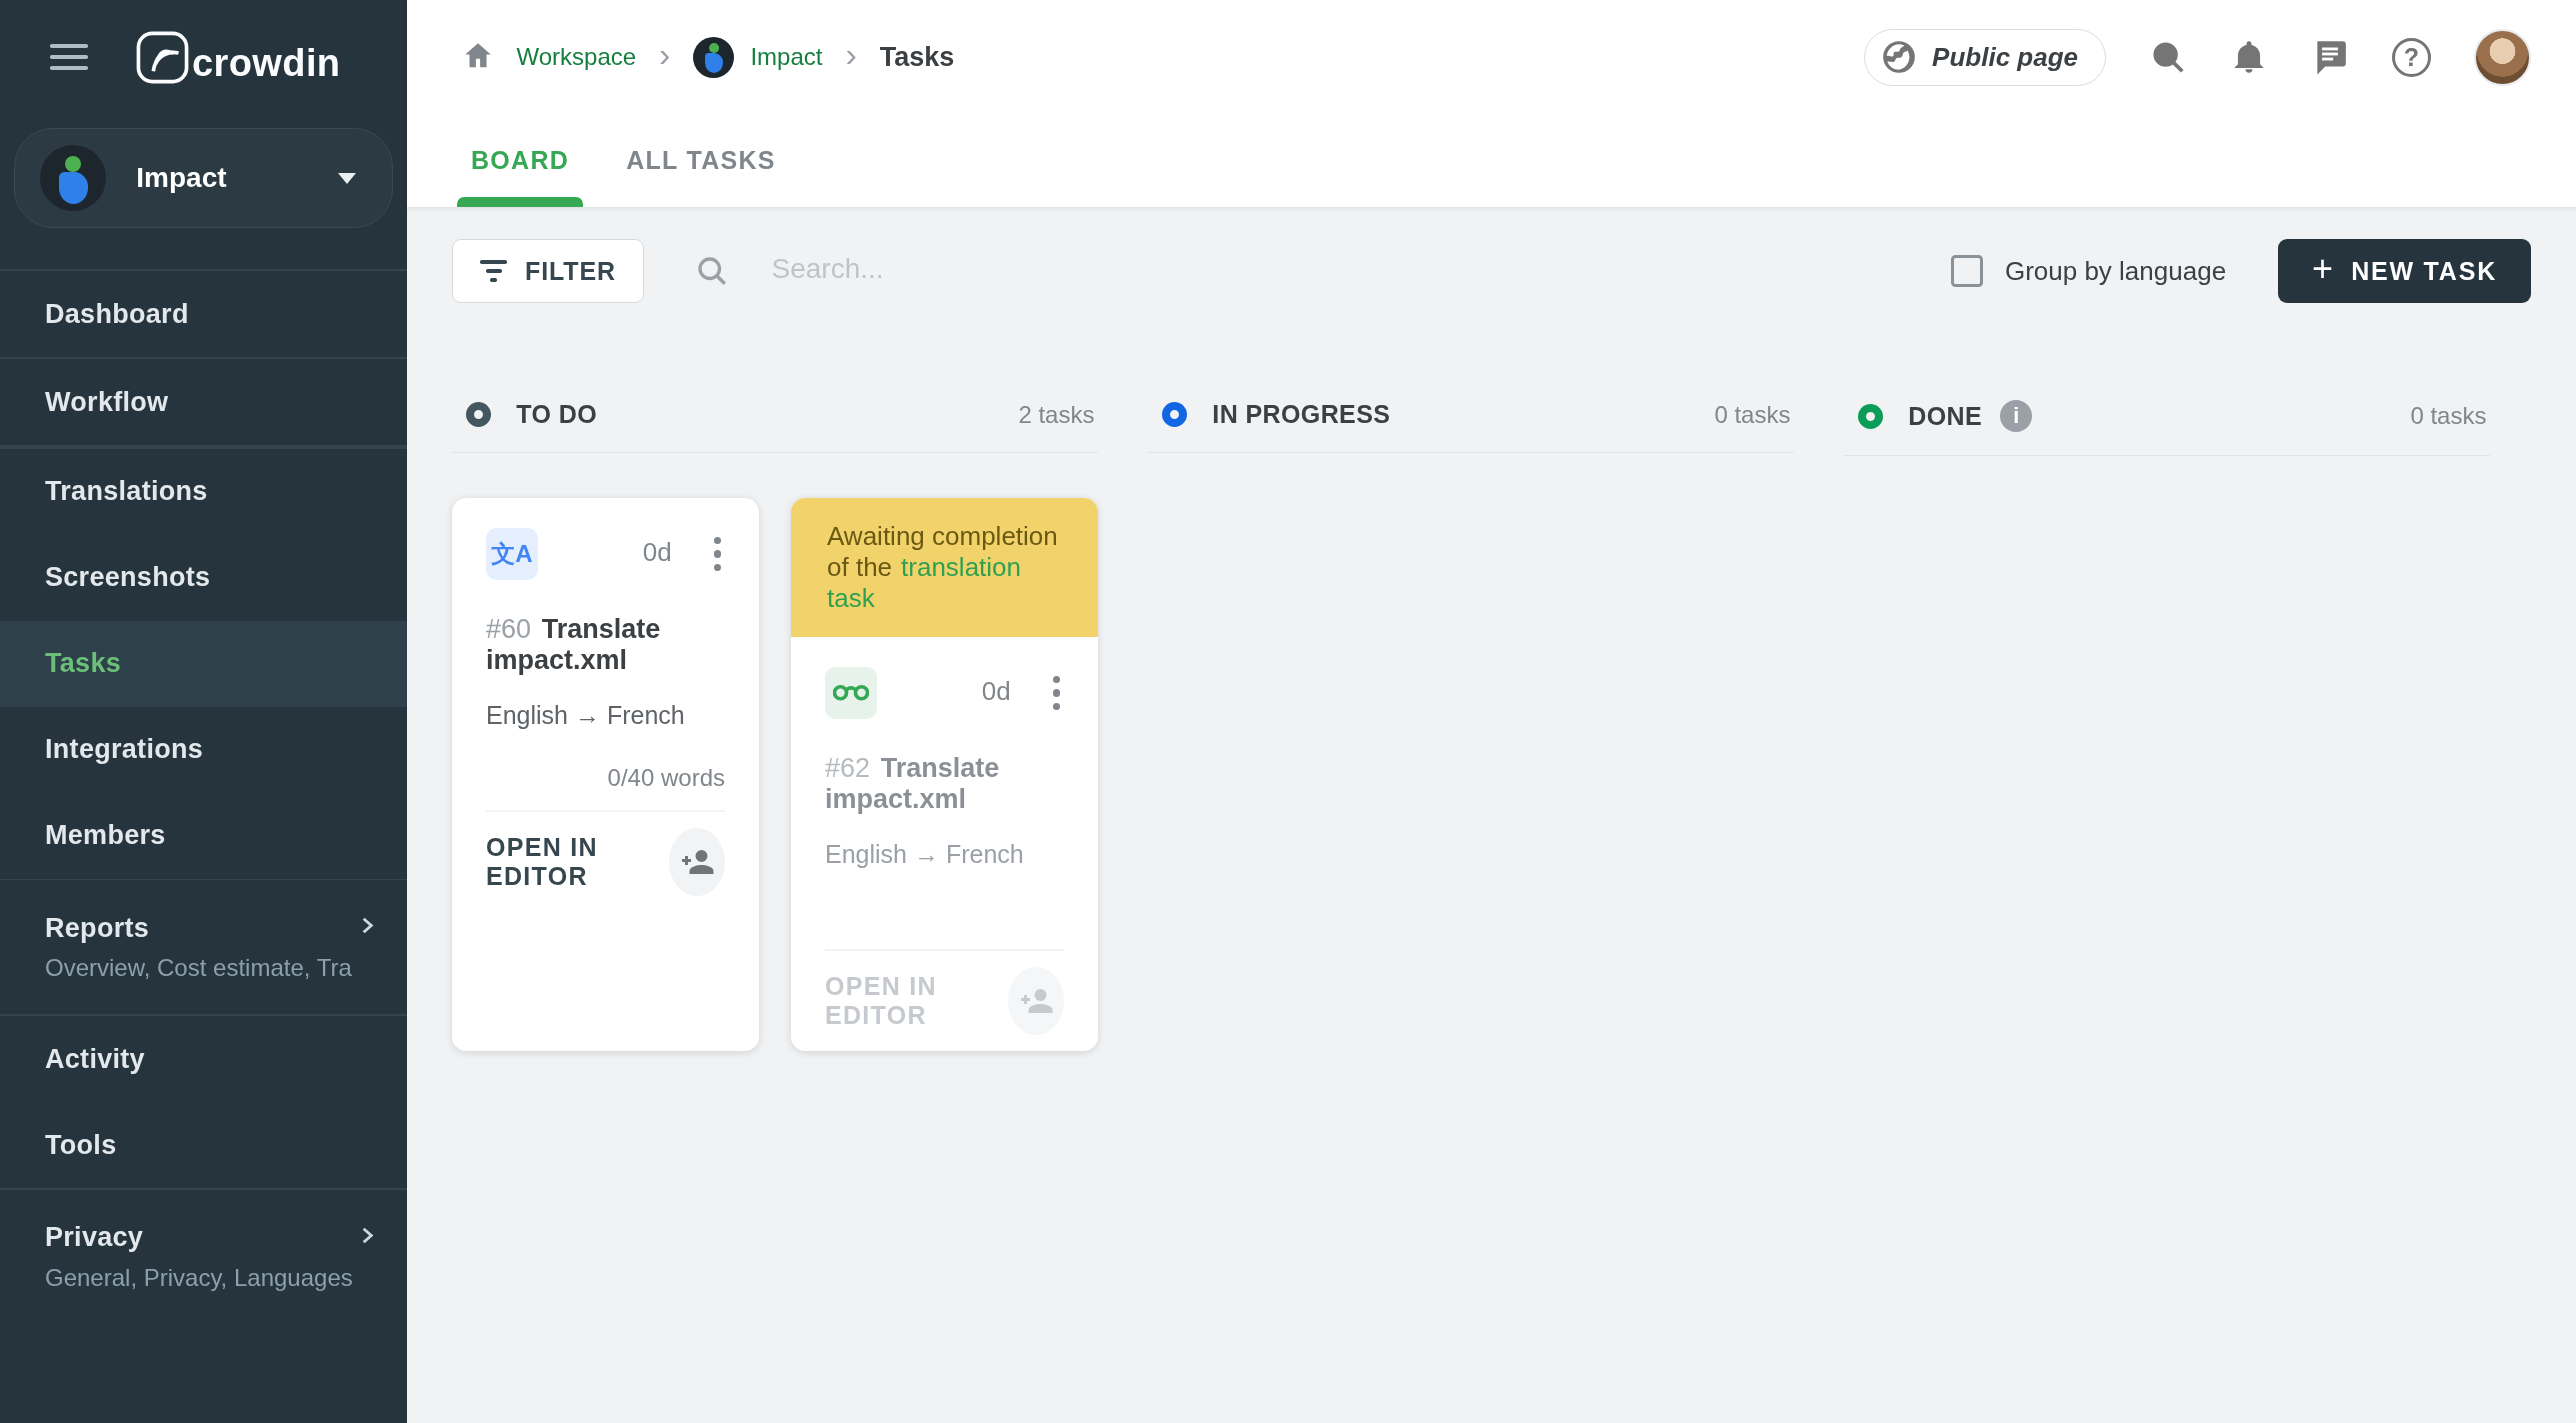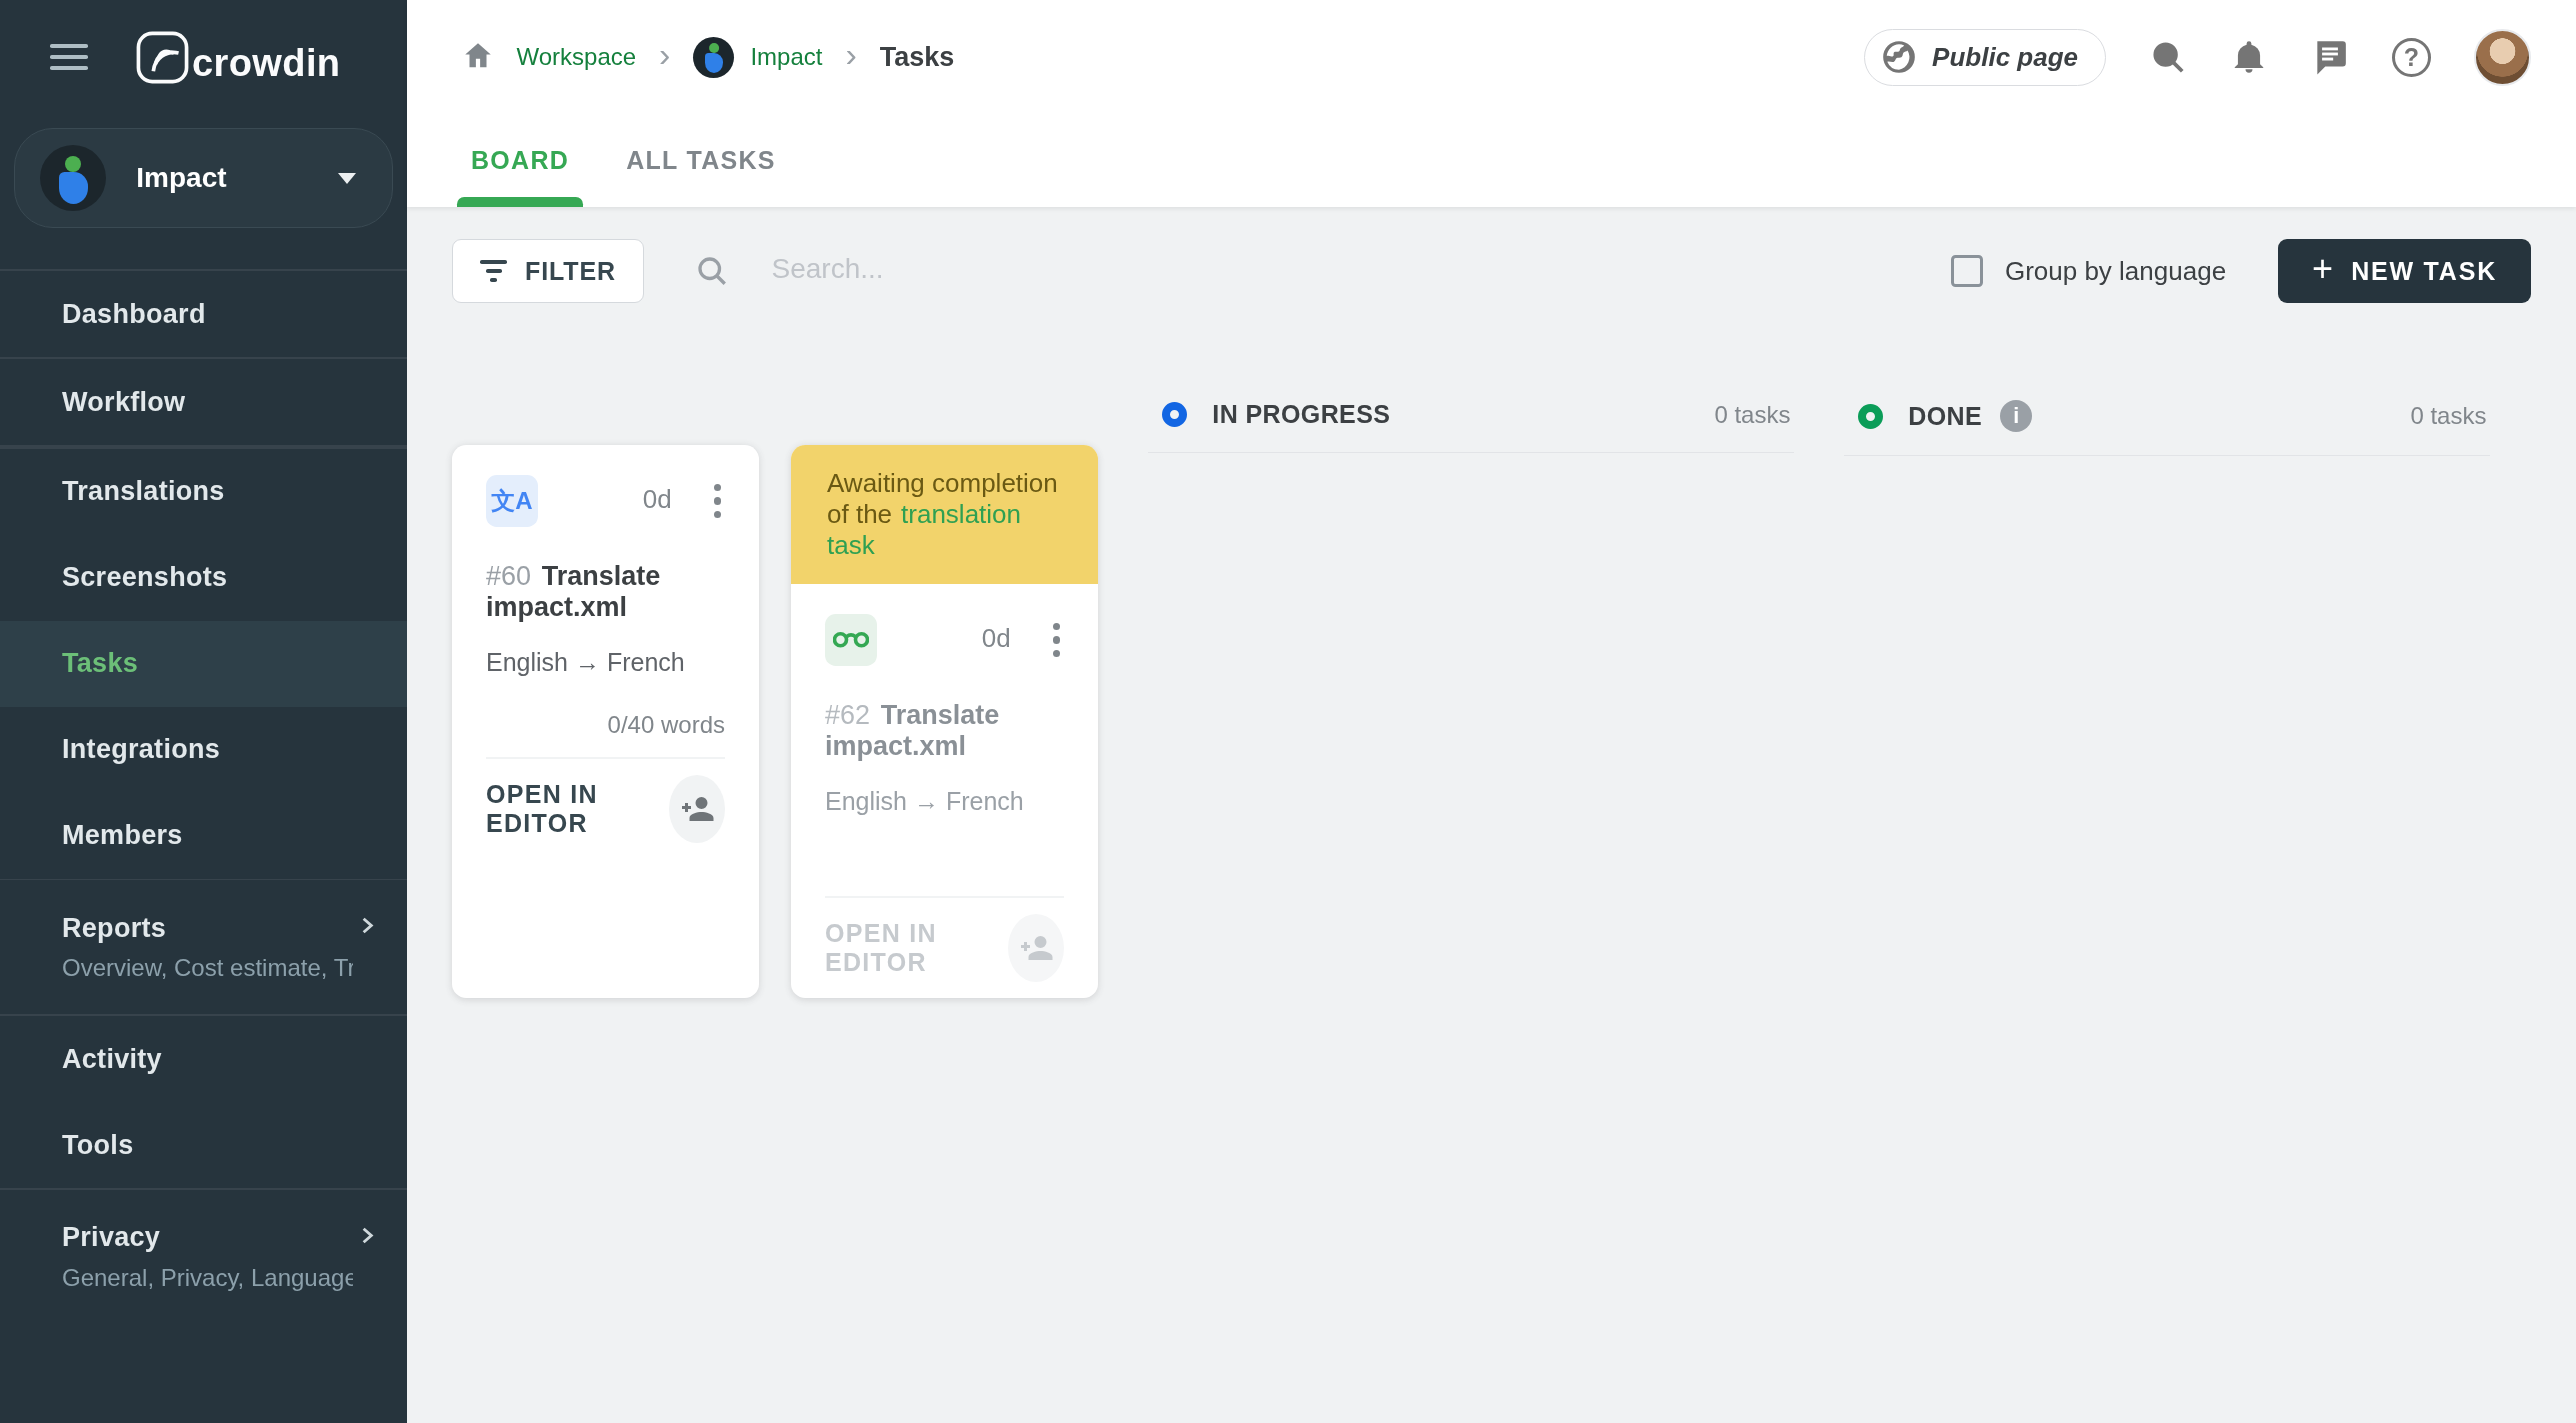--- a/index.html
+++ b/index.html
@@ -23,21 +23,21 @@
     background:#4CAF50; left:50%; top:10.7px; transform:translateX(-50%); }
   .proj-avatar::after { content:""; position:absolute; width:29px; height:32px; background:#2F80E8;
     left:19px; top:27px; border-radius:5.4px 14.3px 50% 50%; }
   .proj-name { margin-left:30px; font-size:28px; font-weight:bold; color:#FFFFFF; }
   .caret-down { margin-left:auto; width:0; height:0; border-left:9.8px solid transparent;
     border-right:9.8px solid transparent; border-top:11.6px solid #ECEFF1; }
 
   .nav { flex:1; margin-top:19.7px; }
   .sdiv { height:1.8px; background:rgba(255,255,255,0.08); }
   .nav-item { position:relative; display:flex; flex-direction:column; justify-content:center;
-    padding:0 54px 0 62px; height:86px; cursor:pointer; }
+    padding:0 54px 0 45px; height:86px; cursor:pointer; }
   .nav-item.with-sub { height:134px; }
   .nav-label { font-size:27px; font-weight:bold; color:#E2E8EB; letter-spacing:0.3px; }
   .nav-sub { margin-top:10.7px; font-size:24px; color:#8CA0AB; white-space:nowrap; overflow:hidden; }
   .nav-item.active { background:#2E4049; }
   .nav-item.active .nav-label { color:#6CBF78; }
   .nav-chevron { position:absolute; right:29px; top:50%; transform:translateY(-50%); }
   .with-sub .nav-chevron { top:47px; }
   .nav-chevron svg { width:23px; height:23px; stroke:#CFD8DC; }
 
   
@@ -295,20 +295,25 @@
       </div>
       <button class="newtask-btn">
         <span class="plus">+</span>
         <span class="lbl">NEW TASK</span>
       </button>
     </div>
 
     <div class="board">
 
       <div class="col">
+        <div class="col-head">
+          <span class="status-circle"></span>
+          <span class="col-name">TO DO</span>
+          <span class="col-count">2 tasks</span>
+        </div>
         <div class="cards">
 
           <div class="card">
             <div class="card-body">
               <div class="card-row1">
                 <span class="type-icon translate">文A</span>
                 <span class="due">0d</span>
                 <span class="kebab">
                     <i></i>
                     <i></i>

